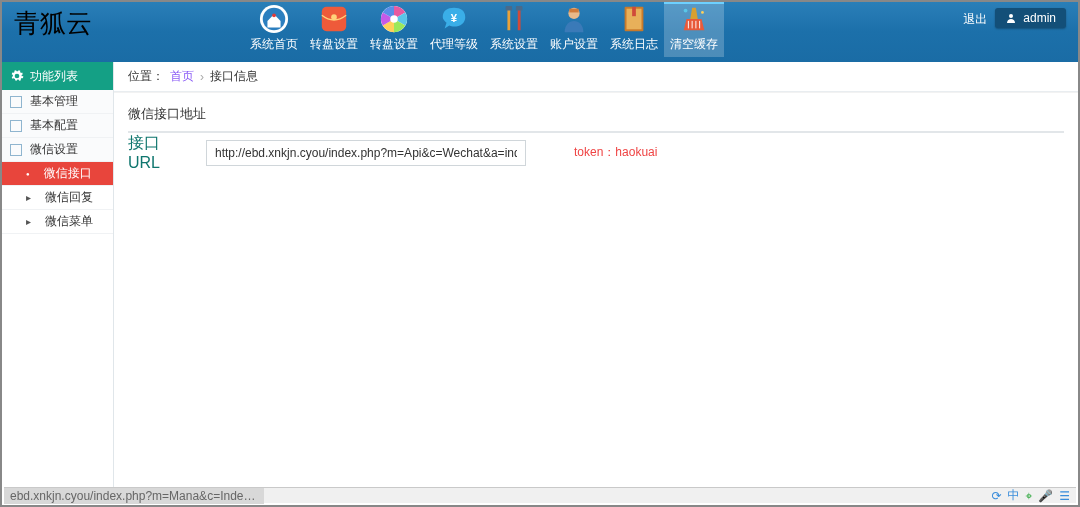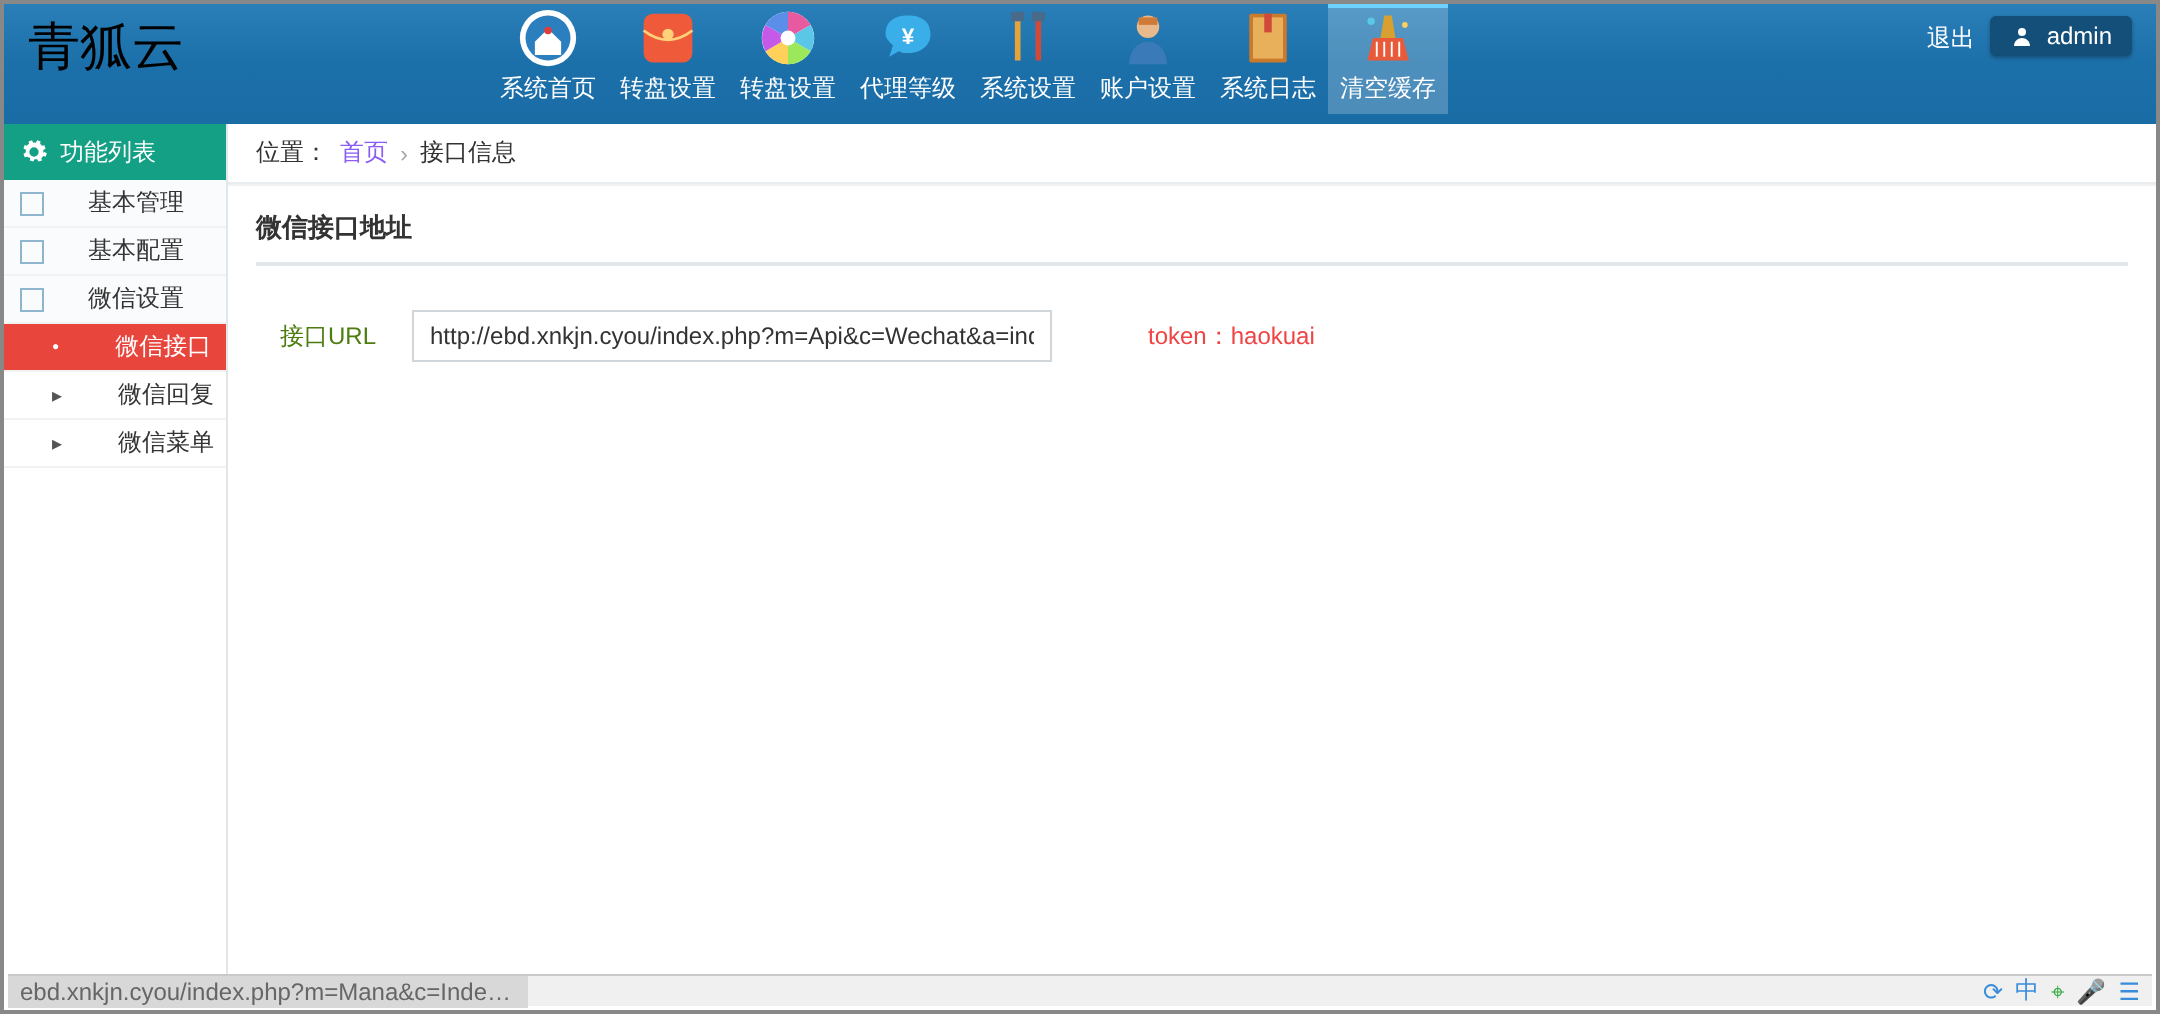--- a/index.html
+++ b/index.html
@@ -15,36 +15,36 @@
 .topnav-item .lbl{font-size:12px;color:#fff;white-space:nowrap}
 .top-right{position:absolute;right:12px;top:6px;display:flex;flex-direction:row;align-items:flex-end;gap:4px}
 .logout{color:#fff;font-size:12px;cursor:pointer;margin-right:4px}
 .userbadge{background:#134f78;border-radius:3px;color:#fff;padding:3px 10px;display:flex;align-items:center;gap:6px;cursor:pointer;box-shadow:0 1px 2px rgba(0,0,0,0.3)}
 .userbadge svg{width:12px;height:12px;fill:#fff}
 
 .body{display:flex;height:calc(100% - 60px - 18px)}
 .sidebar{width:112px;border-right:1px solid #e0e6ea;background:#fff;display:flex;flex-direction:column}
 .side-head{background:#14a085;color:#fff;height:28px;display:flex;align-items:center;padding-left:8px;gap:6px;font-size:13px}
 .side-head .gear{width:14px;height:14px}
-.side-item{height:24px;display:flex;align-items:center;padding-left:8px;gap:22px;border-bottom:1px solid #f0f2f4;cursor:pointer;background:#fafbfc}
+.side-item{height:24px;display:flex;align-items:center;padding-left:8px;gap:8px;border-bottom:1px solid #f0f2f4;cursor:pointer;background:#fafbfc}
 .side-item .box{width:12px;height:12px;border:1px solid #8fb5cf;display:inline-block}
 .side-item.sub{padding-left:24px;background:#fff}
 .side-item.sub::before{content:"▸";font-size:10px;color:#555;margin-right:6px}
 .side-item.sub.active{background:#e8453c;color:#fff;position:relative}
 .side-item.sub.active::before{content:"●";color:#fff;font-size:6px}
 .side-item.sub.active::after{content:"";position:absolute;right:-6px;top:50%;transform:translateY(-50%);border:6px solid transparent;border-left-color:#e8453c}
 
 .main{flex:1;display:flex;flex-direction:column;background:#fcfcfc}
 .crumb{height:30px;border-bottom:1px solid #e9edf0;display:flex;align-items:center;padding-left:14px;gap:6px;color:#333;font-size:12px;background:#fff}
 .crumb .sep{color:#aaa}
 .crumb a{color:#8b5cf6;text-decoration:none}
 .panel{background:#fff;margin:0;border-top:1px solid #f2f2f2;flex:1;padding:0 14px}
-.panel-title{font-weight:bold;font-size:13px;padding:12px 0 8px;border-bottom:2px solid #e2e6e9;margin-bottom:22px}
+.panel-title{font-weight:normal;font-size:13px;padding:12px 0 8px;border-bottom:2px solid #e2e6e9;}
 .row{display:flex;align-items:center;gap:18px}
-.row label{width:60px;color:#4d7c0f;font-size:12px;text-align:right}
+.row label{width:60px;color:#0f766e;font-size:16px;text-align:left}
 .row input{width:320px;height:26px;border:1px solid #d0d6da;padding:0 8px;font-size:12px;color:#333;background:#fff}
 .row .token{color:#ef4444;font-size:12px;margin-left:30px}
 
 .statusbar{position:absolute;left:2px;bottom:2px;right:2px;height:16px;background:#f0f0f0;display:flex;align-items:center;justify-content:space-between;border-top:1px solid #c9c9c9;font-size:11px;color:#666}
 .status-url{background:#d8d8d8;padding:1px 6px;max-width:260px;overflow:hidden;white-space:nowrap;text-overflow:ellipsis}
 .status-icons{display:flex;gap:6px;padding-right:6px;align-items:center}
 .status-icons span{color:#3a8ddb;cursor:pointer;font-size:12px}
 .status-icons .g{color:#2fa83f}
 </style>
 </head>

